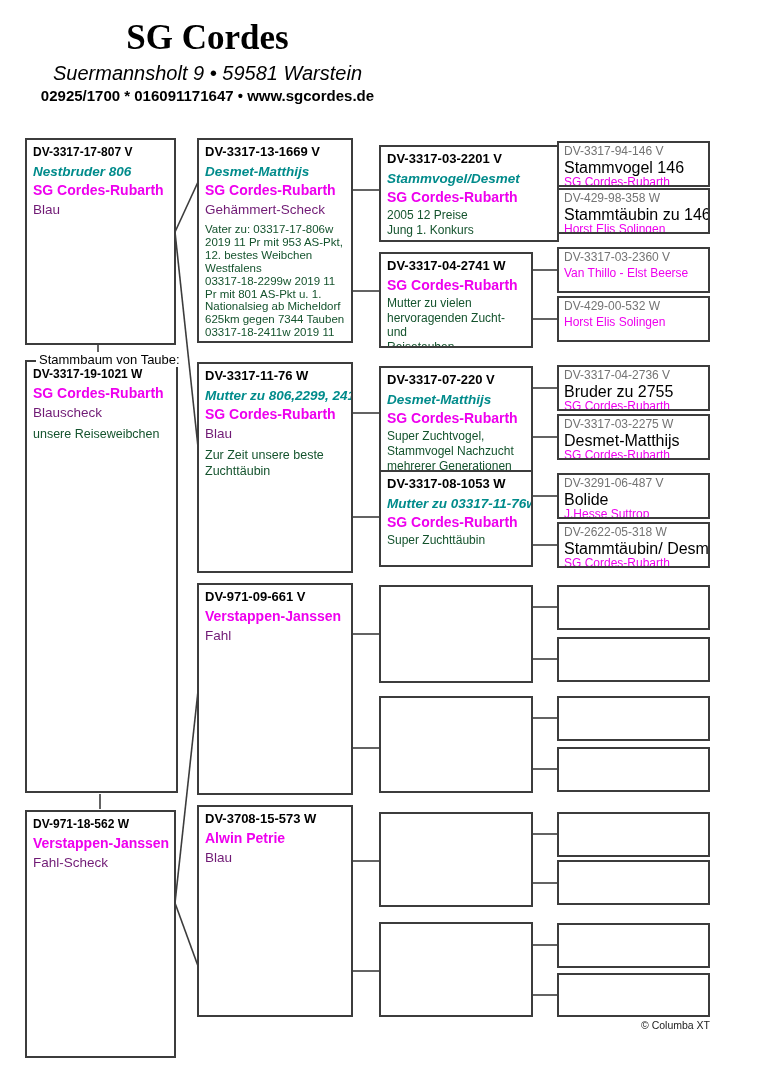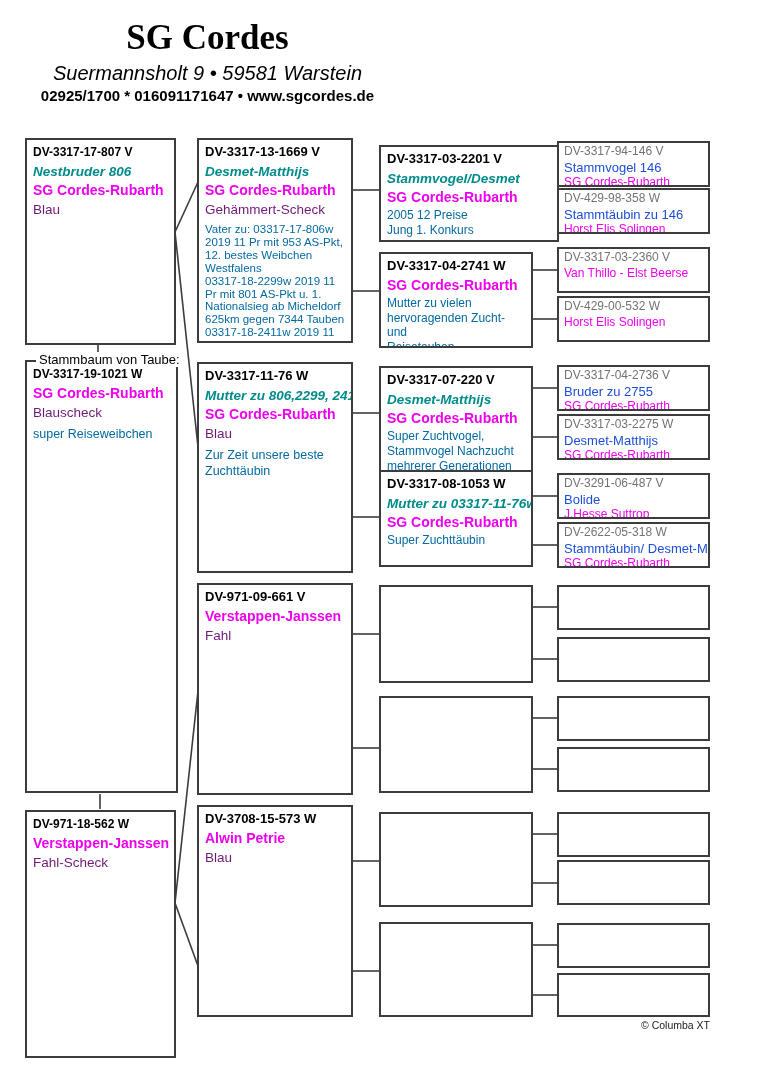--- a/index.html
+++ b/index.html
@@ -16,26 +16,26 @@
   .wires{position:absolute;left:0;top:0;pointer-events:none;}
 
   
   .box{position:absolute;box-sizing:border-box;border:2px solid #3c3c3c;background:#fff;
        padding:2px 6px;overflow:hidden;}
   .l1{font-weight:700;font-size:13px;line-height:20px;color:#000;white-space:nowrap;}
   .l1.big{font-size:12px;}
   .l2{font-weight:700;font-style:italic;font-size:13.5px;line-height:19px;color:#008b8b;white-space:nowrap;}
   .l3{font-weight:700;font-size:14px;line-height:19px;color:#ee00ee;white-space:nowrap;}
   .l4{font-size:13.5px;line-height:19px;color:#701a75;white-space:nowrap;}
-  .notes{font-size:11.5px;line-height:12.9px;color:#0369a1;white-space:pre-line;margin-top:4px;}
+  .notes{font-size:11.5px;line-height:12.9px;color:#14532d;white-space:pre-line;margin-top:4px;}
 
   
   .box.small{padding:1px 5px;}
   .small .s1{font-size:12px;line-height:15.5px;color:#737373;white-space:nowrap;}
-  .small .s2{font-size:13px;line-height:15.5px;color:#1d4ed8;white-space:nowrap;}
+  .small .s2{font-size:16px;line-height:15.5px;color:#000000;white-space:nowrap;}
   .small .s3{font-size:12px;line-height:15.5px;color:#ee00ee;white-space:nowrap;}
 
   
   .stamm-label{position:absolute;left:36px;top:352px;background:#fff;padding:0 3px;
                font-size:13px;line-height:15px;color:#000;z-index:3;white-space:nowrap;}
 
   .footer-credit{position:absolute;left:557px;top:1019px;width:153px;text-align:right;
                  font-size:10.5px;color:#222;}
 </style>
 </head>
@@ -94,21 +94,21 @@
     <div class="l2">Nestbruder 806</div>
     <div class="l3">SG Cordes-Rubarth</div>
     <div class="l4">Blau</div>
   </div>
 
   <div class="stamm-label">Stammbaum von Taube:</div>
   <div class="box" style="left:25px;top:360px;width:153px;height:433px;">
     <div class="l1 big">DV-3317-19-1021 W</div>
     <div class="l3">SG Cordes-Rubarth</div>
     <div class="l4">Blauscheck</div>
-    <div class="notes" style="font-size:12.5px;line-height:16px;">super Reiseweibchen</div>
+    <div class="notes" style="font-size:12.5px;line-height:16px;">unsere Reiseweibchen</div>
   </div>
 
   <div class="box" style="left:25px;top:810px;width:151px;height:248px;">
     <div class="l1 big">DV-971-18-562 W</div>
     <div class="l3">Verstappen-Janssen</div>
     <div class="l4">Fahl-Scheck</div>
   </div>
 
   <div class="box" style="left:197px;top:138px;width:156px;height:205px;">
     <div class="l1">DV-3317-13-1669 V</div>

